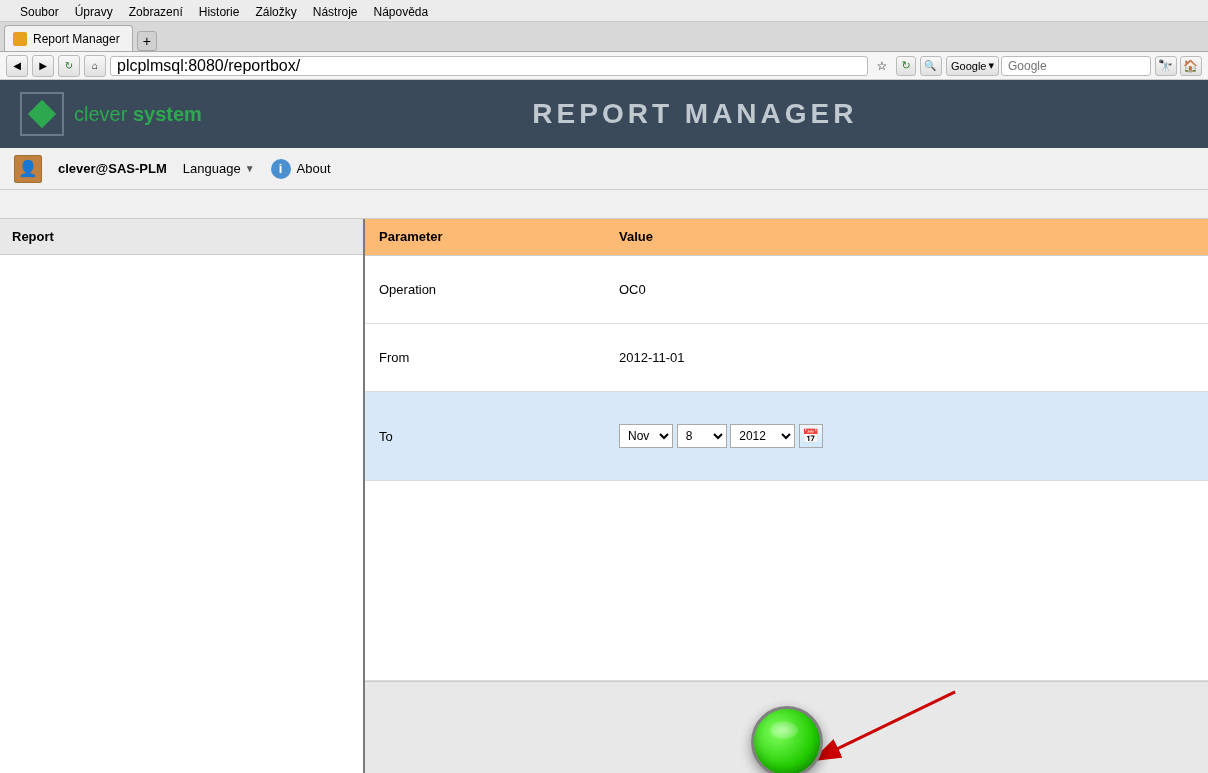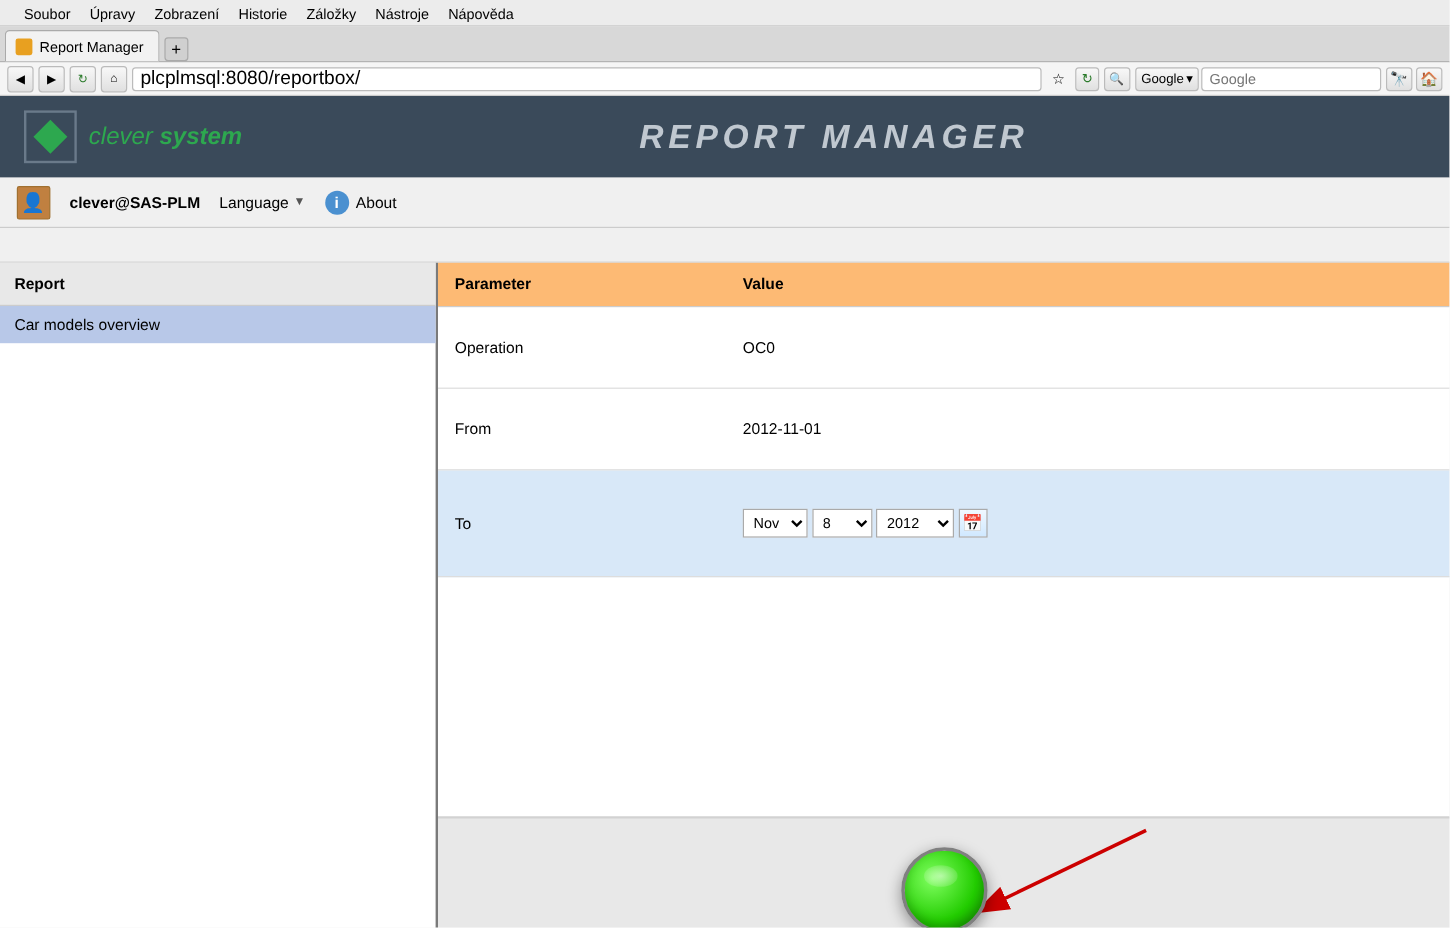--- a/index.html
+++ b/index.html
@@ -114,21 +114,20 @@
     }
 
     
     .app-header {
       background: #3a4a5a;
       color: white;
       display: flex;
       align-items: center;
       padding: 0 20px;
       height: 68px;
-      font-style: italic;
     }
     .logo-area {
       display: flex; align-items: center; gap: 10px;
     }
     .logo-box {
       width: 44px; height: 44px;
       background: #3a4a5a;
       border: 2px solid #6a7a8a;
       display: flex; align-items: center; justify-content: center;
       position: relative;
@@ -372,23 +371,20 @@
     <div class="info-icon">i</div>
     <span>About</span>
   </div>
 </div>
 
 <div class="main-content">
 
   <div class="left-panel">
     <div class="left-panel-header">
       <span>Report</span>
-    </div>
-    <div class="report-item">
-      <span>Car models overview</span>
     </div>
   </div>
 
   <div class="right-panel">
     <table class="params-table">
       <thead>
         <tr>
           <th style="width:240px;">Parameter</th>
           <th>Value</th>
         </tr>

